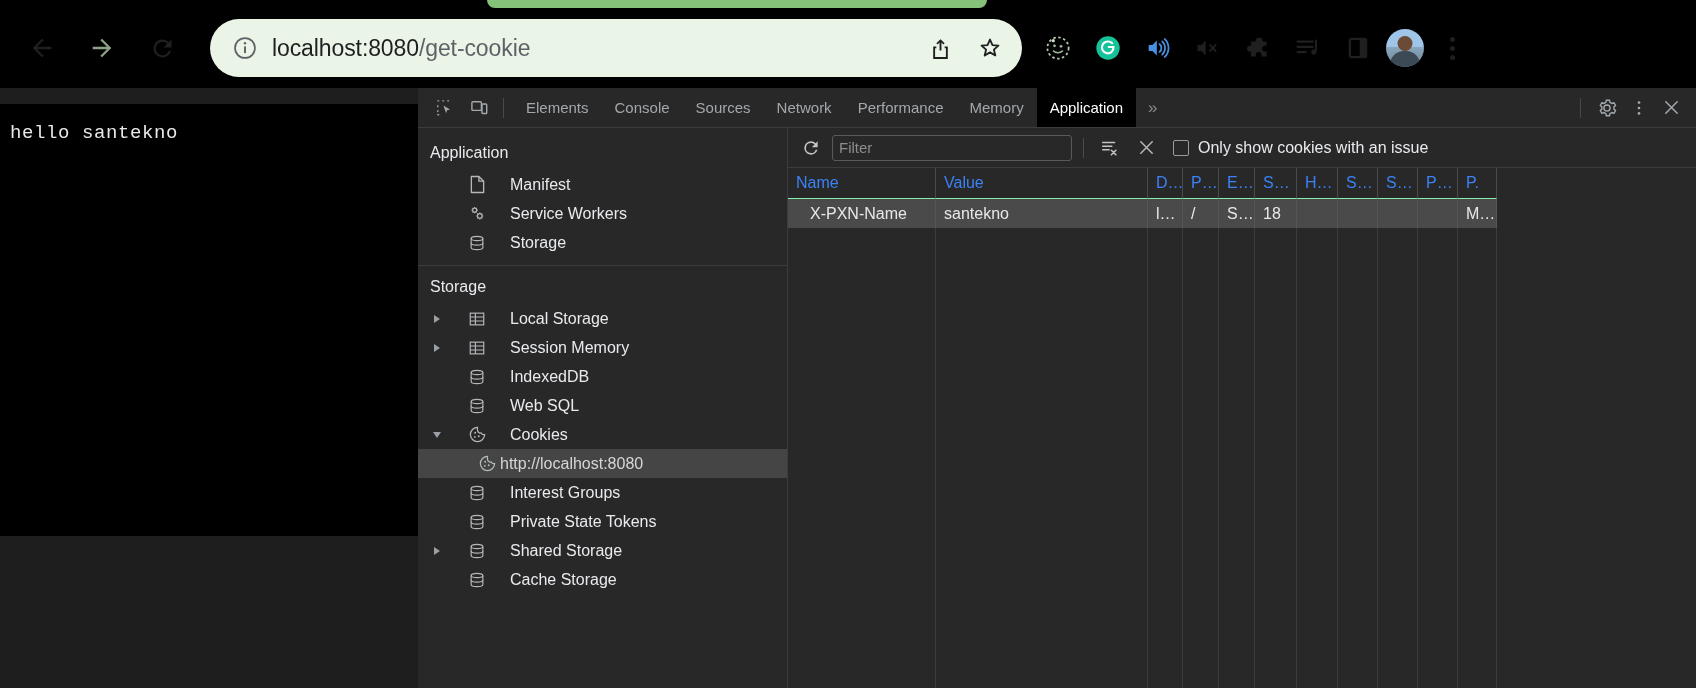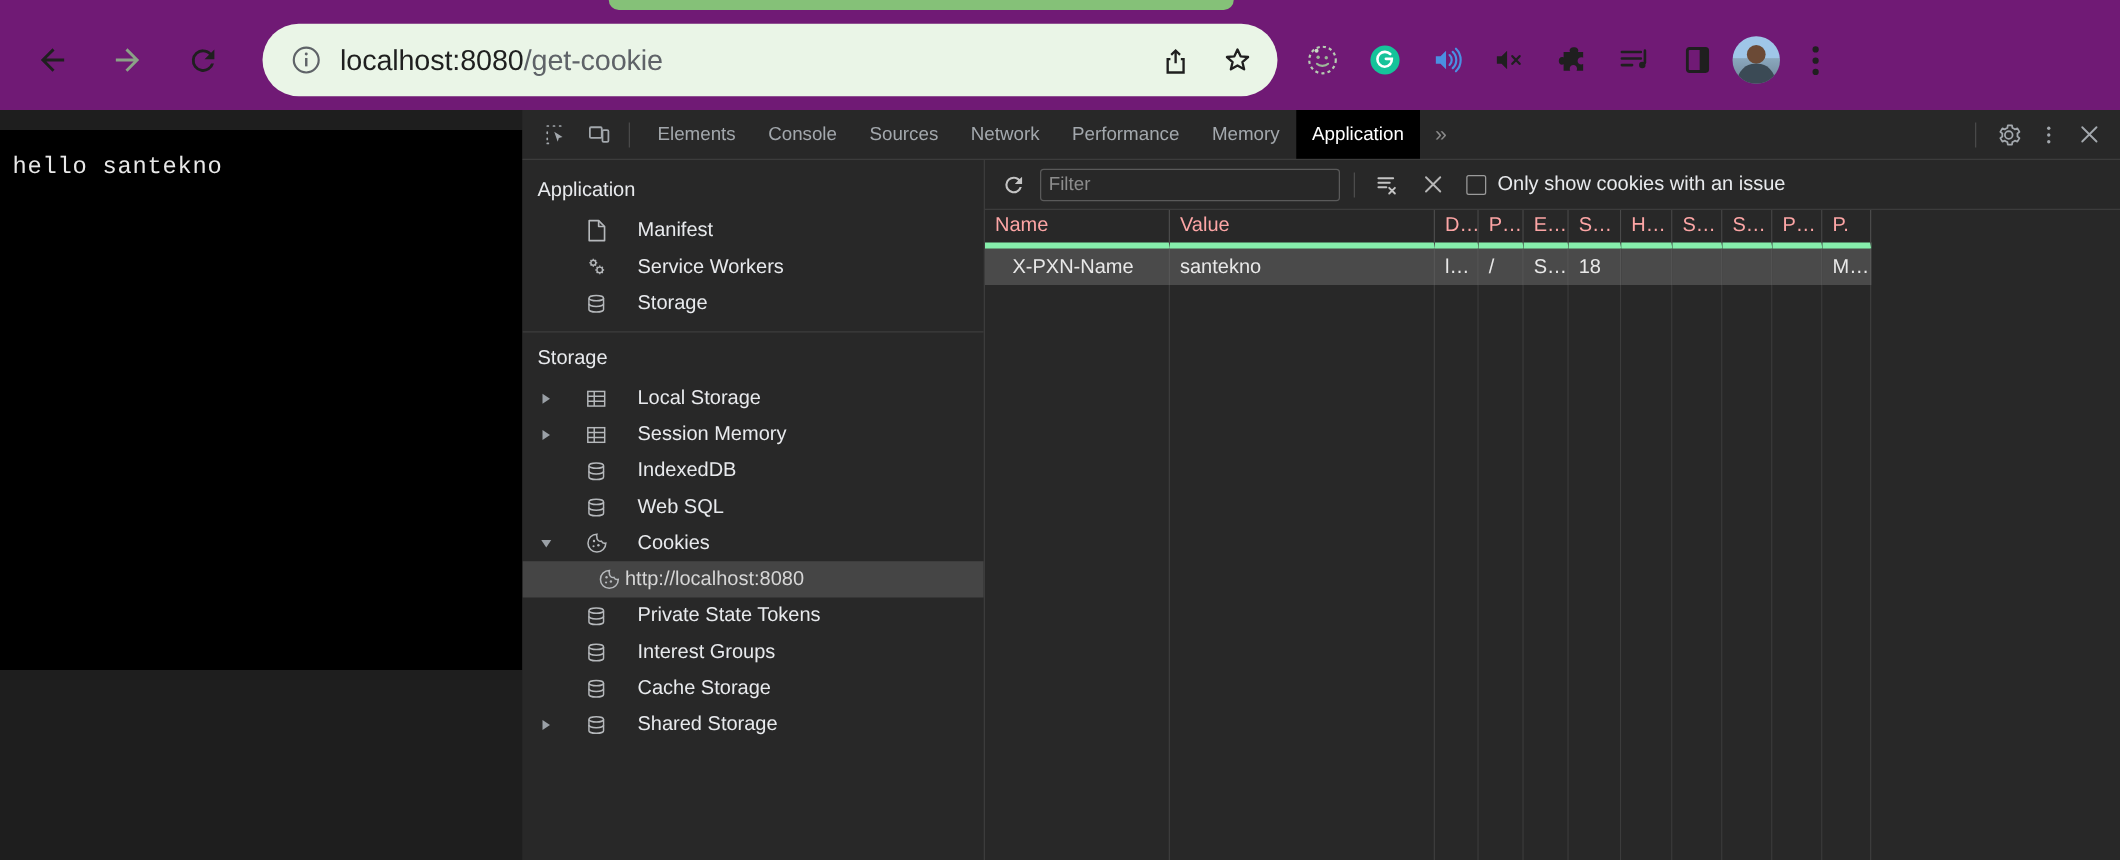--- a/index.html
+++ b/index.html
@@ -7,21 +7,21 @@
     width: 1696px; height: 688px;
     overflow: hidden;
     font-family: "Liberation Sans", sans-serif;
     background: #1e1e1e;
   }
   #root { position: relative; width: 1696px; height: 688px; }
 
   
   .browser-chrome {
     position: absolute; left: 0; top: 0; width: 1696px; height: 88px;
-    background: #701a75;
+    background: #000000;
   }
   .tab-strip-stub {
     position: absolute; left: 487px; top: 0; width: 500px; height: 8px;
     background: #85c178; border-radius: 0 0 10px 10px;
   }
   .nav-row {
     position: absolute; left: 0; top: 8px; width: 1696px; height: 80px;
     display: flex; align-items: center;
   }
   .nav-btn {
@@ -191,25 +191,25 @@
   .cb-box {
     width: 16px; height: 16px; border: 1px solid #9b9b9b; border-radius: 2px;
     background: #282828;
   }
   .cb-label { color: #e8eaed; font-size: 16px; white-space: nowrap; }
 
   
   .cookie-table { flex: 1; display: flex; flex-direction: column; min-height: 0; overflow: hidden; }
   .ctr { display: flex; }
   .cth {
-    background: #282828; color: #fca5a5;
+    background: #282828; color: #3b82f6;
     height: 31px; display: flex; align-items: center;
     padding-left: 8px; font-size: 16px;
     border-right: 1px solid #4a4a4a;
-    border-bottom: 5px solid #86efac;
+    border-bottom: 1px solid #86efac;
     overflow: hidden; white-space: nowrap;
     cursor: pointer;
   }
   .ctd {
     background: #4a4a4a; color: #e8e8e8;
     height: 29px; display: flex; align-items: center;
     padding-left: 8px; font-size: 16px;
     border-right: 1px solid #565656;
     overflow: hidden; white-space: nowrap;
   }
@@ -529,65 +529,65 @@
             <span class="tw"></span>
             <span class="tree-ico">
               <svg width="18" height="18" viewBox="0 0 20 20">
                 <g fill="none" stroke="#b5b8bb" stroke-width="1.3">
                   <ellipse cx="10" cy="5" rx="6.5" ry="2.4"></ellipse>
                   <path d="M3.5 5v10c0 1.3 2.9 2.4 6.5 2.4s6.5-1.1 6.5-2.4V5"></path>
                   <path d="M3.5 10c0 1.3 2.9 2.4 6.5 2.4s6.5-1.1 6.5-2.4"></path>
                 </g>
               </svg>
             </span>
-            <span class="tree-label">Private State Tokens</span>
+            <span class="tree-label">Interest Groups</span>
           </div>
 
           <div class="tree-item indent-1">
             <span class="tw"></span>
             <span class="tree-ico">
               <svg width="18" height="18" viewBox="0 0 20 20">
                 <g fill="none" stroke="#b5b8bb" stroke-width="1.3">
                   <ellipse cx="10" cy="5" rx="6.5" ry="2.4"></ellipse>
                   <path d="M3.5 5v10c0 1.3 2.9 2.4 6.5 2.4s6.5-1.1 6.5-2.4V5"></path>
                   <path d="M3.5 10c0 1.3 2.9 2.4 6.5 2.4s6.5-1.1 6.5-2.4"></path>
                 </g>
               </svg>
             </span>
-            <span class="tree-label">Interest Groups</span>
-          </div>
-
-          <div class="tree-item indent-1">
-            <span class="tw"></span>
+            <span class="tree-label">Private State Tokens</span>
+          </div>
+
+          <div class="tree-item indent-1">
+            <span class="tw">
+                <i class="arrow"></i>
+              </span>
             <span class="tree-ico">
               <svg width="18" height="18" viewBox="0 0 20 20">
                 <g fill="none" stroke="#b5b8bb" stroke-width="1.3">
                   <ellipse cx="10" cy="5" rx="6.5" ry="2.4"></ellipse>
                   <path d="M3.5 5v10c0 1.3 2.9 2.4 6.5 2.4s6.5-1.1 6.5-2.4V5"></path>
                   <path d="M3.5 10c0 1.3 2.9 2.4 6.5 2.4s6.5-1.1 6.5-2.4"></path>
                 </g>
               </svg>
             </span>
-            <span class="tree-label">Cache Storage</span>
-          </div>
-
-          <div class="tree-item indent-1">
-            <span class="tw">
-                <i class="arrow"></i>
-              </span>
+            <span class="tree-label">Shared Storage</span>
+          </div>
+
+          <div class="tree-item indent-1">
+            <span class="tw"></span>
             <span class="tree-ico">
               <svg width="18" height="18" viewBox="0 0 20 20">
                 <g fill="none" stroke="#b5b8bb" stroke-width="1.3">
                   <ellipse cx="10" cy="5" rx="6.5" ry="2.4"></ellipse>
                   <path d="M3.5 5v10c0 1.3 2.9 2.4 6.5 2.4s6.5-1.1 6.5-2.4V5"></path>
                   <path d="M3.5 10c0 1.3 2.9 2.4 6.5 2.4s6.5-1.1 6.5-2.4"></path>
                 </g>
               </svg>
             </span>
-            <span class="tree-label">Shared Storage</span>
+            <span class="tree-label">Cache Storage</span>
           </div>
         </div>
       </div>
 
       <div class="dt-main">
 
         <div class="cookie-toolbar">
           <div class="dt-icon-btn">
             <svg width="20" height="20" viewBox="0 0 24 24">
               <path d="M17.65 6.35A7.96 7.96 0 0 0 12 4a8 8 0 1 0 7.73 10h-2.08A6 6 0 1 1 12 6c1.66 0 3.14.69 4.22 1.78L13 11h7V4z" fill="#c4c4c4"></path>

